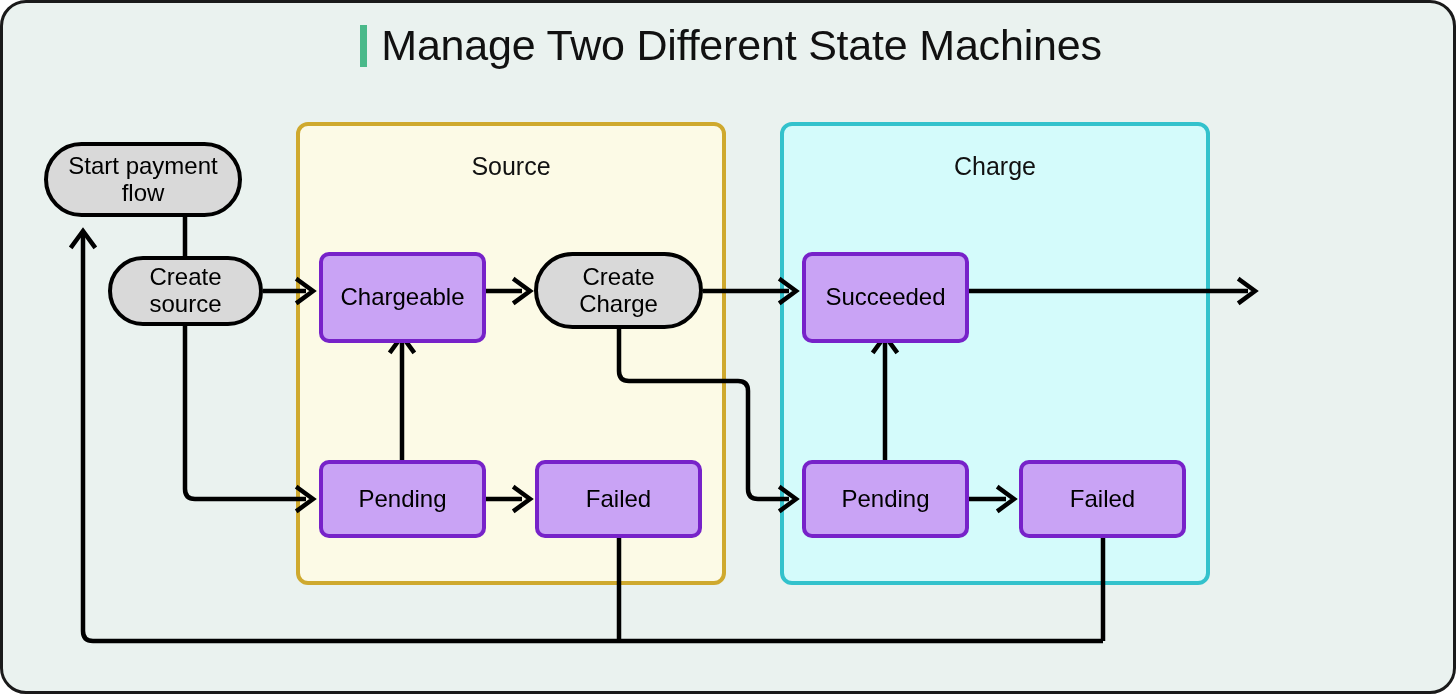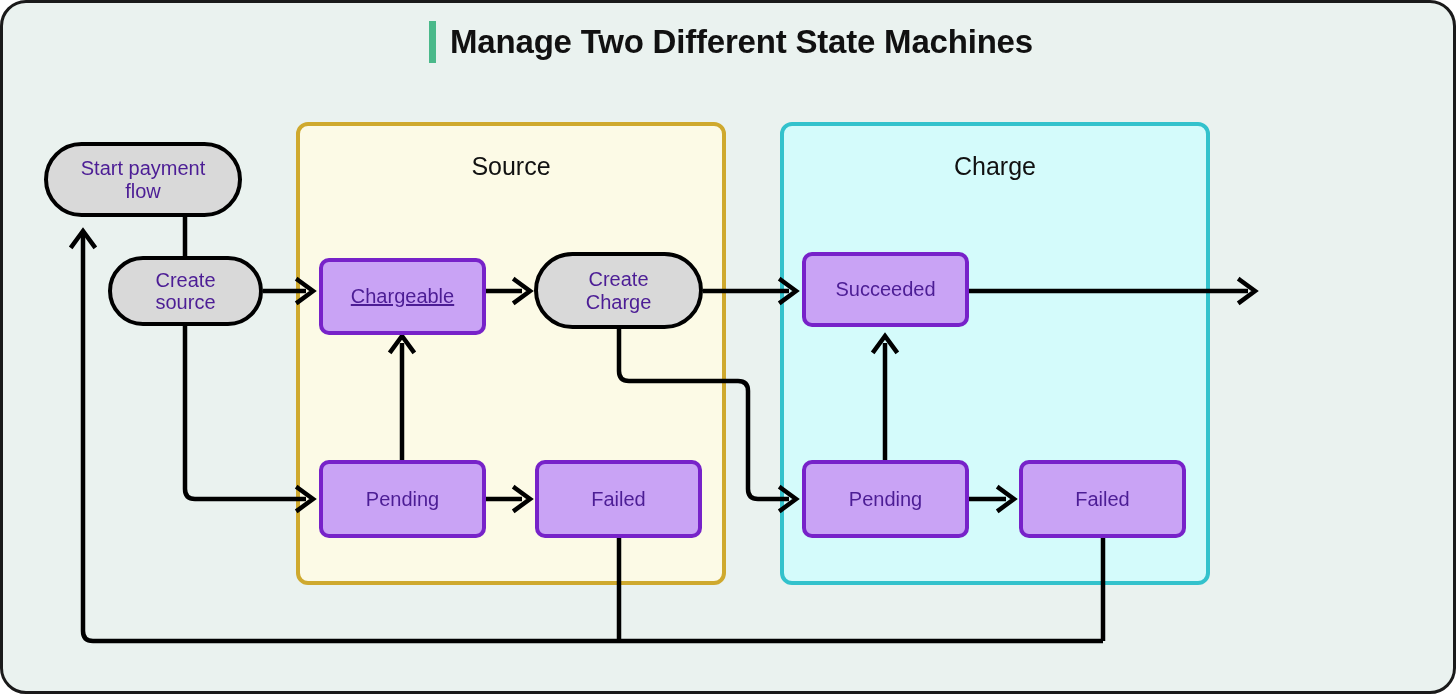--- a/index.html
+++ b/index.html
@@ -35,22 +35,22 @@
     align-items: center;
   }
   #title-bar {
     width: 7px;
     height: 42px;
     background: #4ab98a;
     margin-right: 14px;
     flex: 0 0 auto;
   }
   #title-text {
-    font-size: 33px;
-    font-weight: bold;
+    font-size: 43px;
+    font-weight: normal;
     color: #111111;
     letter-spacing: -0.2px;
     white-space: nowrap;
   }
 
   
   #edges {
     position: absolute;
     left: 0; top: 0;
     width: 1456px;
@@ -103,43 +103,43 @@
   }
 
   
   .node {
     position: absolute;
     box-sizing: border-box;
     display: flex;
     align-items: center;
     justify-content: center;
     text-align: center;
-    color: #4c1d95;
-    font-size: 20px;
+    color: #000000;
+    font-size: 24px;
     line-height: 1.12;
     z-index: 5;
   }
   .node.stadium {
     background: #d9d9d9;
     border: 4px solid #000000;
     border-radius: 999px;
   }
   .node.state {
     background: #c9a3f5;
     border: 4px solid #7722c9;
     border-radius: 10px;
   }
 
   #node-start-payment-flow { left: 41px;   top: 139px; width: 198px; height: 75px; }
   #node-create-source      { left: 105px;  top: 253px; width: 155px; height: 70px; }
-  #node-chargeable         { left: 316px;  top: 255px; width: 167px; height: 77px; text-decoration: underline; }
+  #node-chargeable         { left: 316px;  top: 249px; width: 167px; height: 91px; }
   #node-create-charge      { left: 531px;  top: 249px; width: 169px; height: 77px; }
   #node-source-pending     { left: 316px;  top: 457px; width: 167px; height: 78px; }
   #node-source-failed      { left: 532px;  top: 457px; width: 167px; height: 78px; }
-  #node-succeeded          { left: 799px;  top: 249px; width: 167px; height: 75px; }
+  #node-succeeded          { left: 799px;  top: 249px; width: 167px; height: 91px; }
   #node-charge-pending     { left: 799px;  top: 457px; width: 167px; height: 78px; }
   #node-charge-failed      { left: 1016px; top: 457px; width: 167px; height: 78px; }
   #node-fulfill-order      { left: 1258px; top: 253px; width: 157px; height: 70px; }
 </style>
 </head>
 <body>
 
 <div id="canvas">
 
   <div id="title-wrap">

